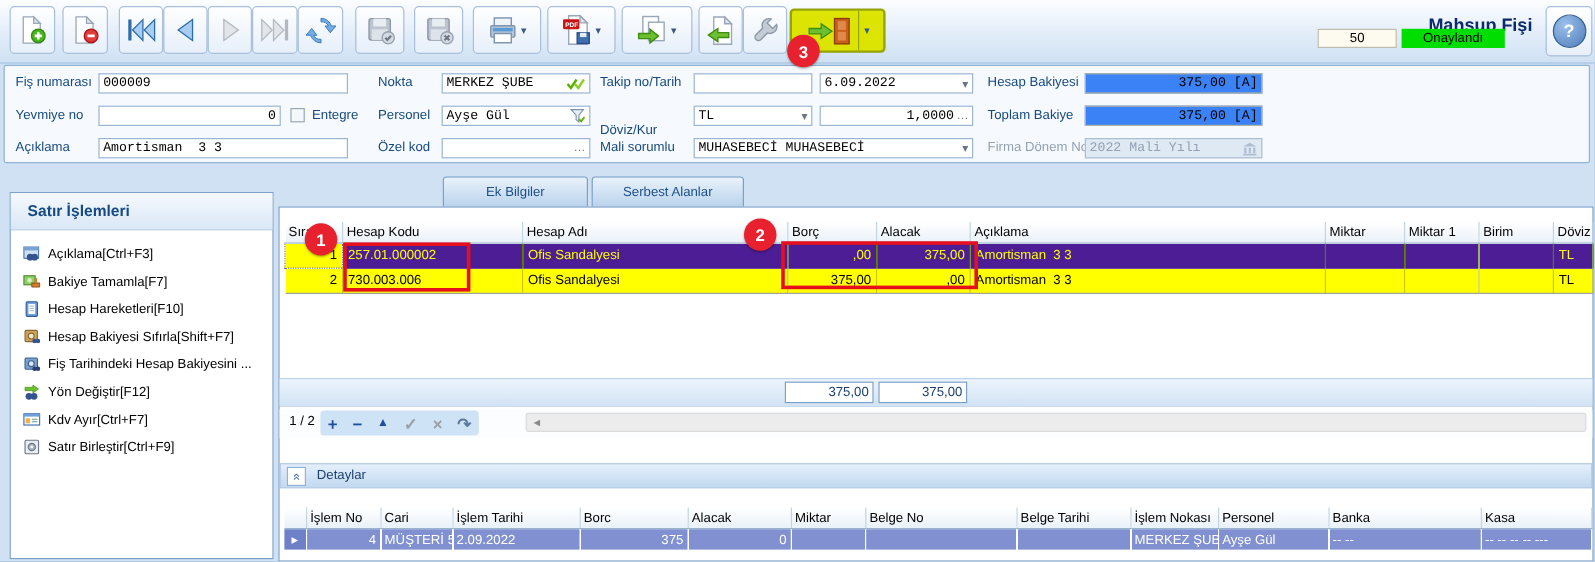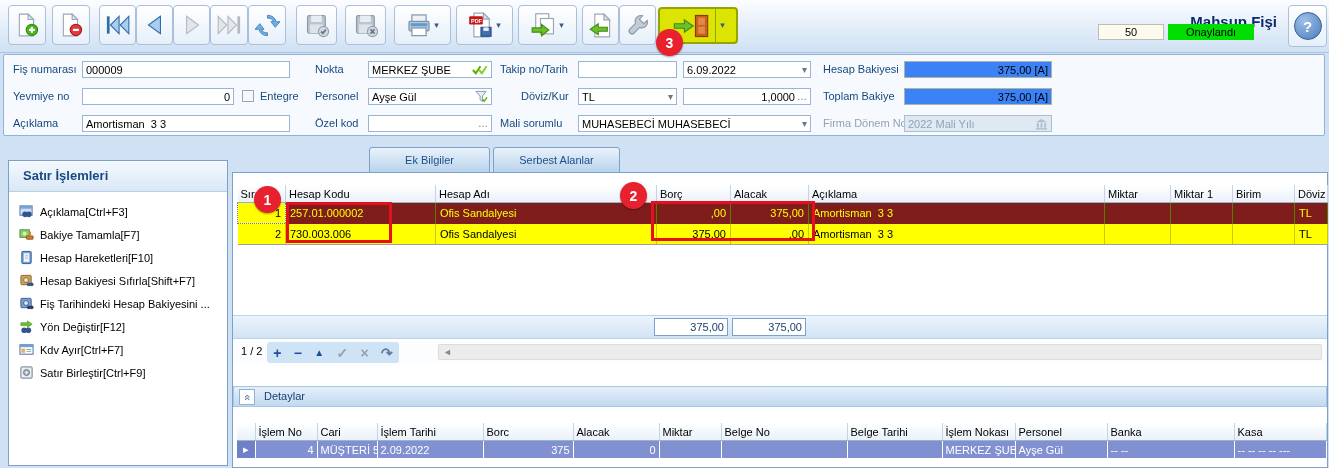--- a/index.html
+++ b/index.html
@@ -25,21 +25,21 @@
     background:linear-gradient(#ffffff,#e6effa);display:flex;align-items:center;justify-content:center;}
   #help .q{width:26px;height:26px;border-radius:50%;background:radial-gradient(circle at 35% 30%,#9cc0ea,#4d7cba);
     border:1px solid #35608f;color:#fff;font-weight:bold;font-size:15px;display:flex;align-items:center;justify-content:center;}
   
   #form{position:absolute;left:3px;top:54px;width:1322px;height:82px;background:#f6fafe;
     border:1px solid #8fb2d6;border-radius:2px;box-sizing:border-box;}
   .lbl{position:absolute;color:#17497e;line-height:17px;white-space:nowrap;}
   .lbl.dim{color:#93a1b3;}
   .inp{position:absolute;height:17px;background:#fff;border:1px solid #9ab5d4;box-sizing:border-box;
     display:flex;align-items:center;padding:0 3px;white-space:pre;overflow:hidden;}
-  .inp .v{flex:1;}
+  .inp .v{flex:1;font-family:Liberation Mono, monospace;}
   .inp .v.num{text-align:right;}
   .inp.ro{background:#3b82f6;border-color:#b2b2a2;}
   .inp.dis{background:#dfe9f3;color:#93a1b3;border-color:#aebdd0;}
   .tail{color:#6a7686;font-size:10px;margin-left:2px;flex:none;}
   .chk{position:absolute;width:12px;height:12px;background:#f4f8fb;border:1px solid #9aa7b8;box-sizing:border-box;}
   
   #sidebar{position:absolute;left:8px;top:160px;width:220px;height:306px;background:#fff;
     border:1px solid #7ba0c9;box-sizing:border-box;}
   #sidebar .hdr{height:30px;background:linear-gradient(#f5f9fd,#d9e7f6);border-bottom:1px solid #b9cfe6;
     font-size:13px;font-weight:bold;color:#174a85;line-height:30px;padding-left:14px;}
@@ -50,21 +50,21 @@
     border:1px solid #7ba0c9;border-radius:3px 3px 0 0;background:linear-gradient(#e9f2fb,#b9d3ec);}
   .tab.active{background:#fff;border-bottom:1px solid #fff;font-weight:normal;color:#10355f;z-index:3;}
   #content{position:absolute;left:232px;top:172px;width:1096px;height:296px;background:#fff;
     border:1px solid #7ba0c9;box-sizing:border-box;}
   
   table{border-collapse:collapse;table-layout:fixed;}
   #grid{position:absolute;left:237px;top:185px;width:1090px;}
   #grid th{height:17px;background:linear-gradient(#ffffff,#e9f1f9);border-bottom:1px solid #9ab3cc;
     border-right:1px solid #c3d4e4;font-weight:normal;text-align:left;padding:0 3px;font-size:11px;overflow:hidden;white-space:nowrap;}
   #grid td{height:20px;padding:0 4px;overflow:hidden;white-space:pre;font-size:11px;}
-  tr.row-sel td{background:#7f1d1d;color:#ffff00;border-right:1px solid #5a7d00;border-top:1px dotted #cfcf00;}
+  tr.row-sel td{background:#4c1d95;color:#ffff00;border-right:1px solid #5a7d00;border-top:1px dotted #cfcf00;}
   tr.row-sel td.sira{background:#ffff00;color:#000;border:1px dotted #777;}
   tr.row-yel td{background:#ffff00;color:#000;border-right:1px solid #c9c900;border-bottom:1px solid #a0a0a0;}
   td.num,th.num{text-align:right;}
   
   #totals{position:absolute;left:233px;top:315px;width:1094px;height:24px;
     background:linear-gradient(#ecf4fc,#d2e3f5);border-top:1px solid #bcd2e8;border-bottom:1px solid #bcd2e8;box-sizing:border-box;}
   .totbox{position:absolute;top:2px;width:74px;height:18px;background:#fff;border:1px solid #7ba0c9;
     box-sizing:border-box;text-align:right;line-height:16px;padding:0 3px;color:#1c3f6e;}
   #navbar{position:absolute;left:233px;top:341px;width:1094px;height:24px;background:#fbfdff;}
   #pager{position:absolute;left:8px;top:4px;color:#000;}
@@ -245,21 +245,21 @@
     <div class="inp" style="left:78px;top:33px;width:152px;"><span class="v num">0</span></div>
     <div class="chk" style="left:238px;top:35px;"></div>
     <div class="lbl" style="left:256px;top:33px;">Entegre</div>
     <div class="lbl" style="left:311px;top:33px;">Personel</div>
     <div class="inp" style="left:364px;top:33px;width:124px;"><span class="v">Ayşe Gül</span>
       <svg class="icn-inline" width="13" height="13" viewBox="0 0 14 14">
           <path d="M1 1.5h11L8 6.5v6l-2.5-2v-4z" fill="#e8eef5" stroke="#7d93ad"></path>
           <path d="M8 10l2 2 3-4" stroke="#59b200" stroke-width="1.6" fill="none"></path>
         </svg>
     </div>
-    <div class="lbl" style="left:496px;top:33px;margin-left:21px;">Döviz/Kur</div>
+    <div class="lbl" style="left:496px;top:46px;">Döviz/Kur</div>
     <div class="inp" style="left:574px;top:33px;width:99px;"><span class="v">TL</span><span class="tail">▾</span></div>
     <div class="inp" style="left:679px;top:33px;width:128px;"><span class="v num">1,0000</span><span class="tail">…</span></div>
     <div class="lbl" style="left:819px;top:33px;">Toplam Bakiye</div>
     <div class="inp ro" style="left:900px;top:33px;width:148px;"><span class="v num">375,00 [A]</span></div>
 
     <div class="lbl" style="left:9px;top:60px;">Açıklama</div>
     <div class="inp" style="left:78px;top:60px;width:208px;"><span class="v">Amortisman  3 3</span></div>
     <div class="lbl" style="left:311px;top:60px;">Özel kod</div>
     <div class="inp" style="left:364px;top:60px;width:124px;"><span class="v"></span><span class="tail">…</span></div>
     <div class="lbl" style="left:496px;top:60px;">Mali sorumlu</div>

